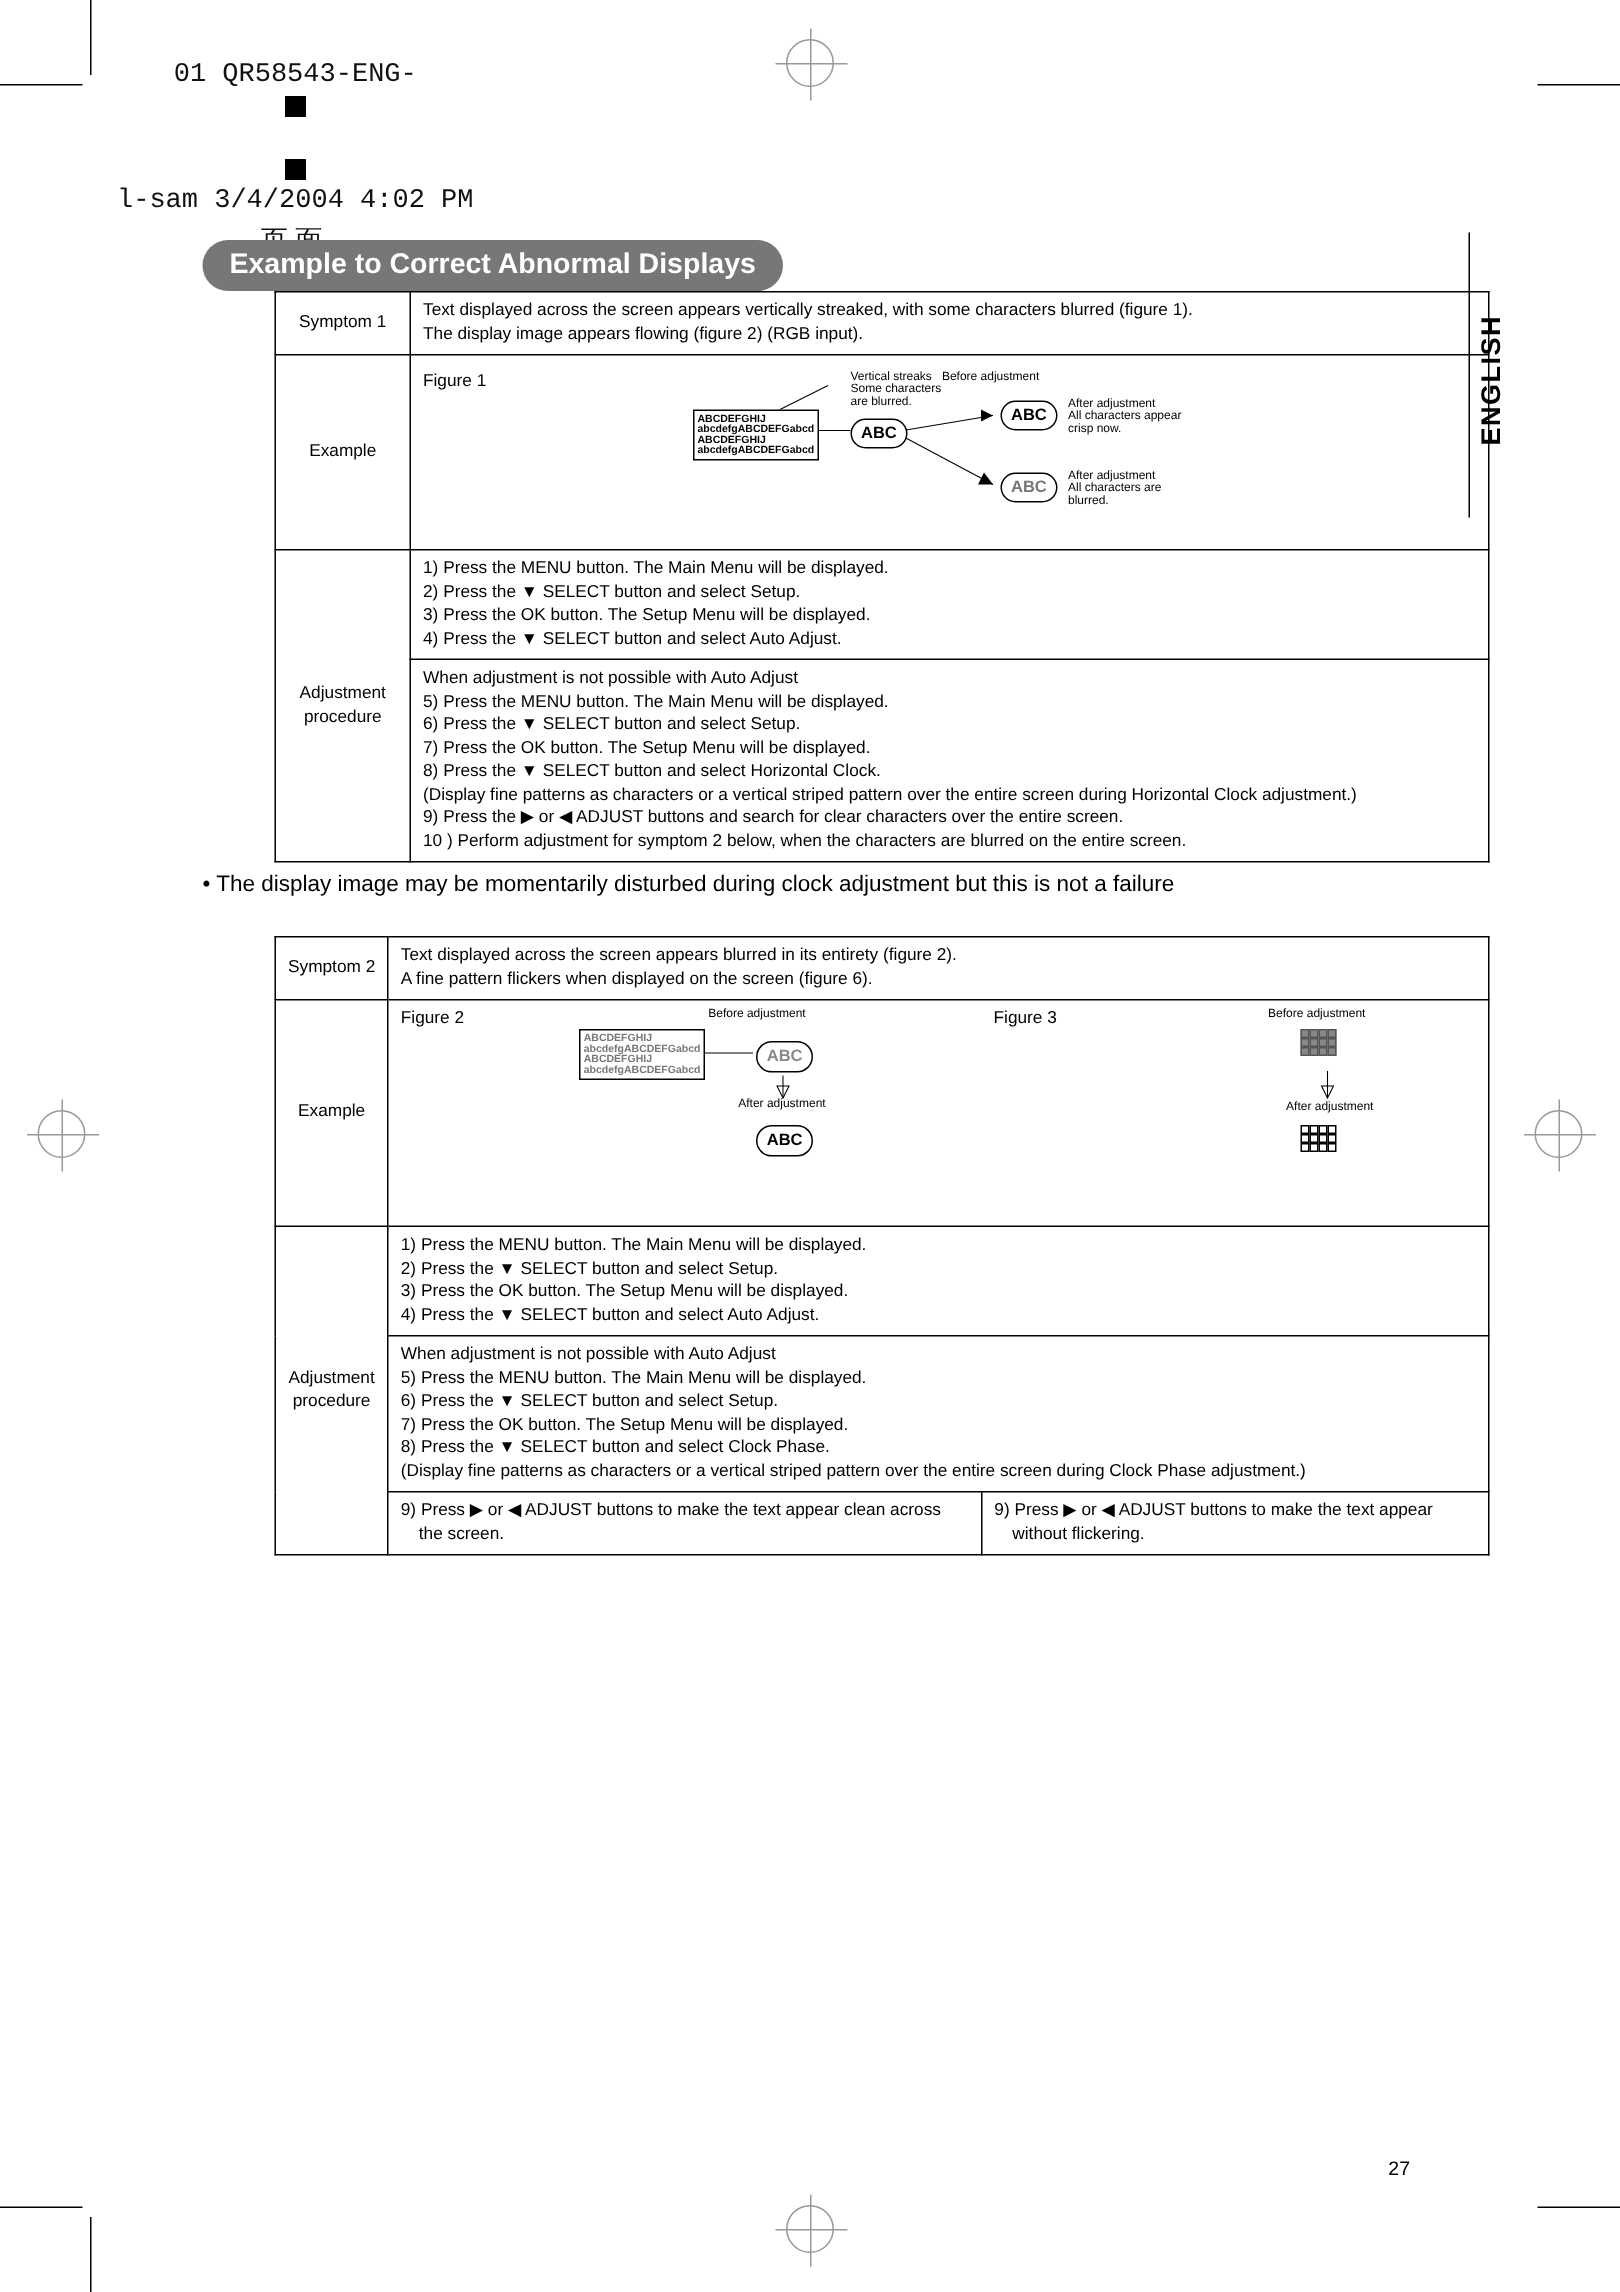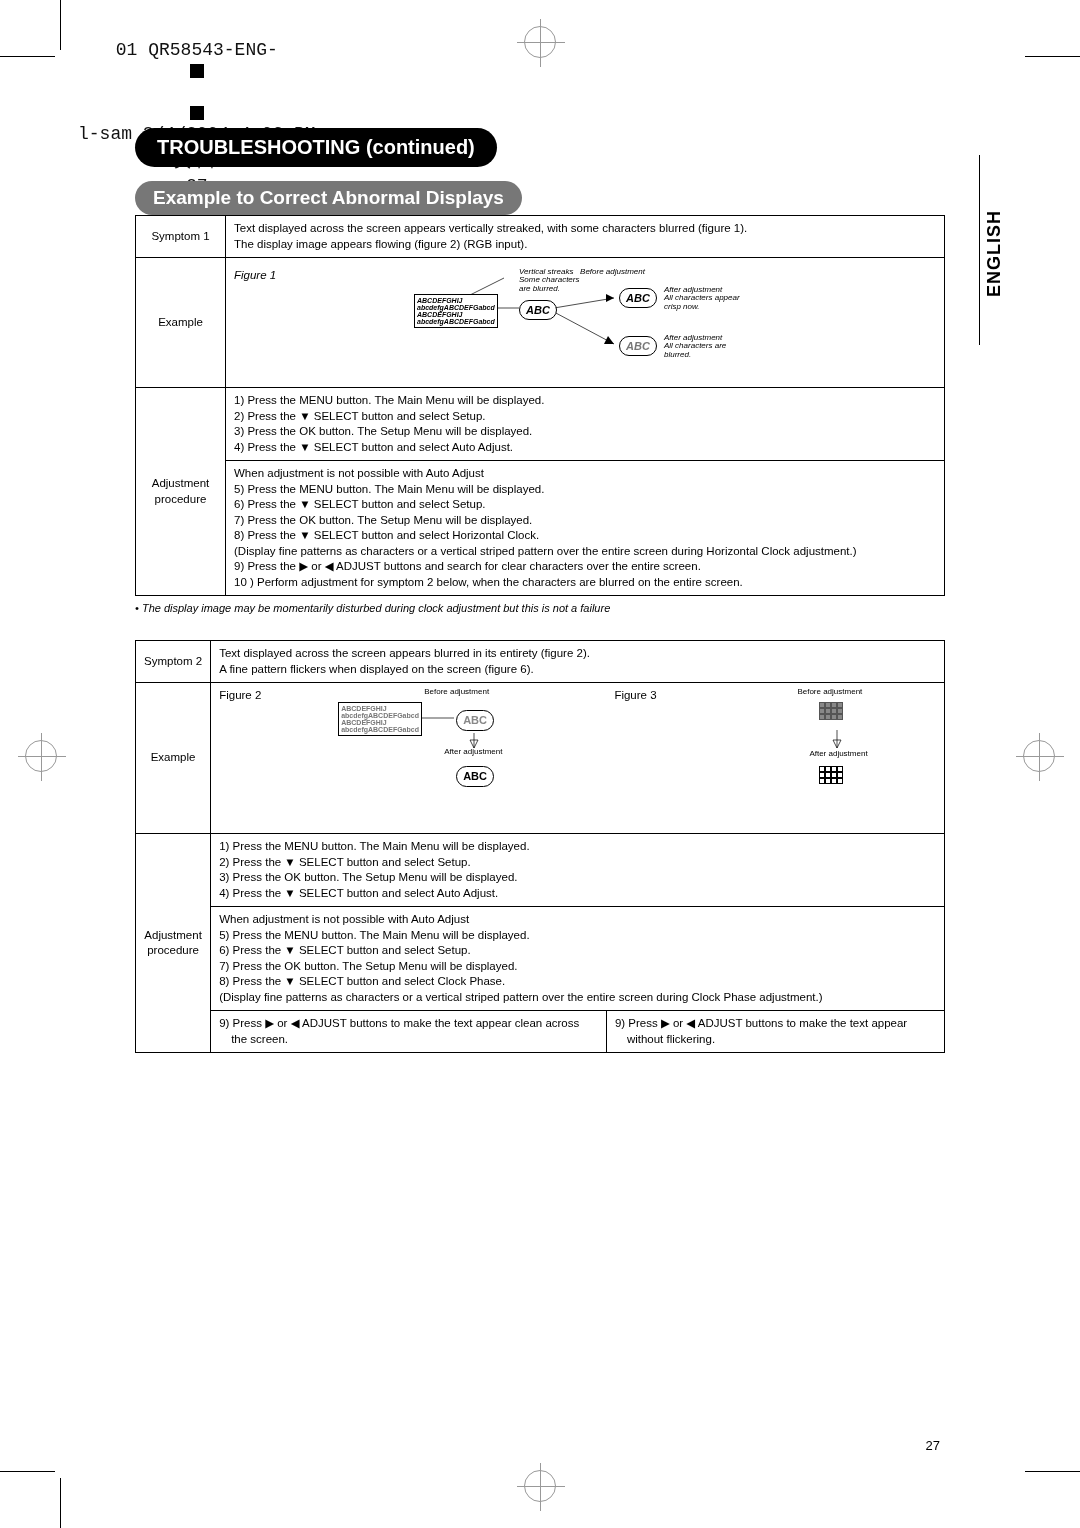--- a/index.html
+++ b/index.html
@@ -90,43 +90,42 @@
     font-weight: bold;
     margin: 10px 0 14px 0;
     line-height: 1.35;
   }
 
   table.box {
     border-collapse: collapse;
     width: 100%;
     font-size: 11.5px;
     line-height: 1.35;
+    margin-left: 48px;
   }
   table.box td, table.box th {
     border: 1px solid #000;
     padding: 5px 8px;
     vertical-align: middle;
     text-align: left;
   }
   table.box th {
     font-weight: normal;
     text-align: center;
     white-space: nowrap;
     width: 90px;
   }
 
   .note {
-    font-size: 11px;
+    font-size: 15px;
     margin: 6px 0 26px 0;
-    font-style: italic;
   }
 
   .example-cell {
     height: 130px;
-    font-style: italic;
   }
   .example2-cell { height: 150px; }
 
   .tiny { font-size: 8px; line-height:1.1;}
   .abcbox {
     border:1px solid #000; border-radius:14px;
     padding:2px 6px; font-weight:bold; font-size:11px;
     display:inline-block; background:#fff;
   }
   .textblock { border:1px solid #000; padding:2px; font-size:7px; line-height:1; font-weight:bold; background:#fff;}
@@ -188,21 +187,21 @@
   <span>l-sam  3/4/2004  4:02 PM</span>
   <span style="font-family:Liberation Sans, sans-serif">页 面&nbsp;</span>
   <span>27</span>
 </div>
 
 <div class="side-rule"></div>
 <div class="side-label">ENGLISH</div>
 
 <div class="page">
 
-  <div class="pill-black">TROUBLESHOOTING (continued)</div><br>
+  <br>
   <div class="pill-grey">Example to Correct Abnormal Displays</div>
 
 
   
   <table class="box">
     <tbody>
         <tr>
       <th>Symptom 1</th>
       <td style="white-space:pre-line">Text displayed across the screen appears vertically streaked, with some characters blurred (figure 1).
 The display image appears flowing (figure 2) (RGB input).</td>

